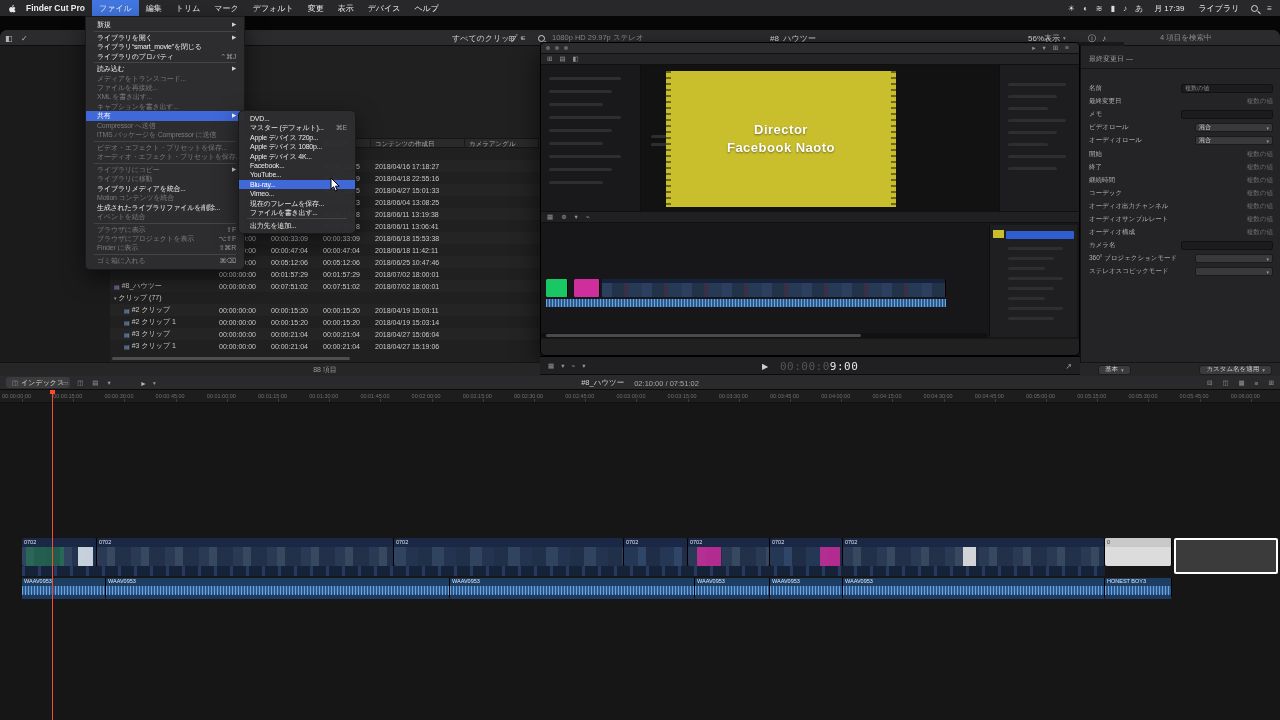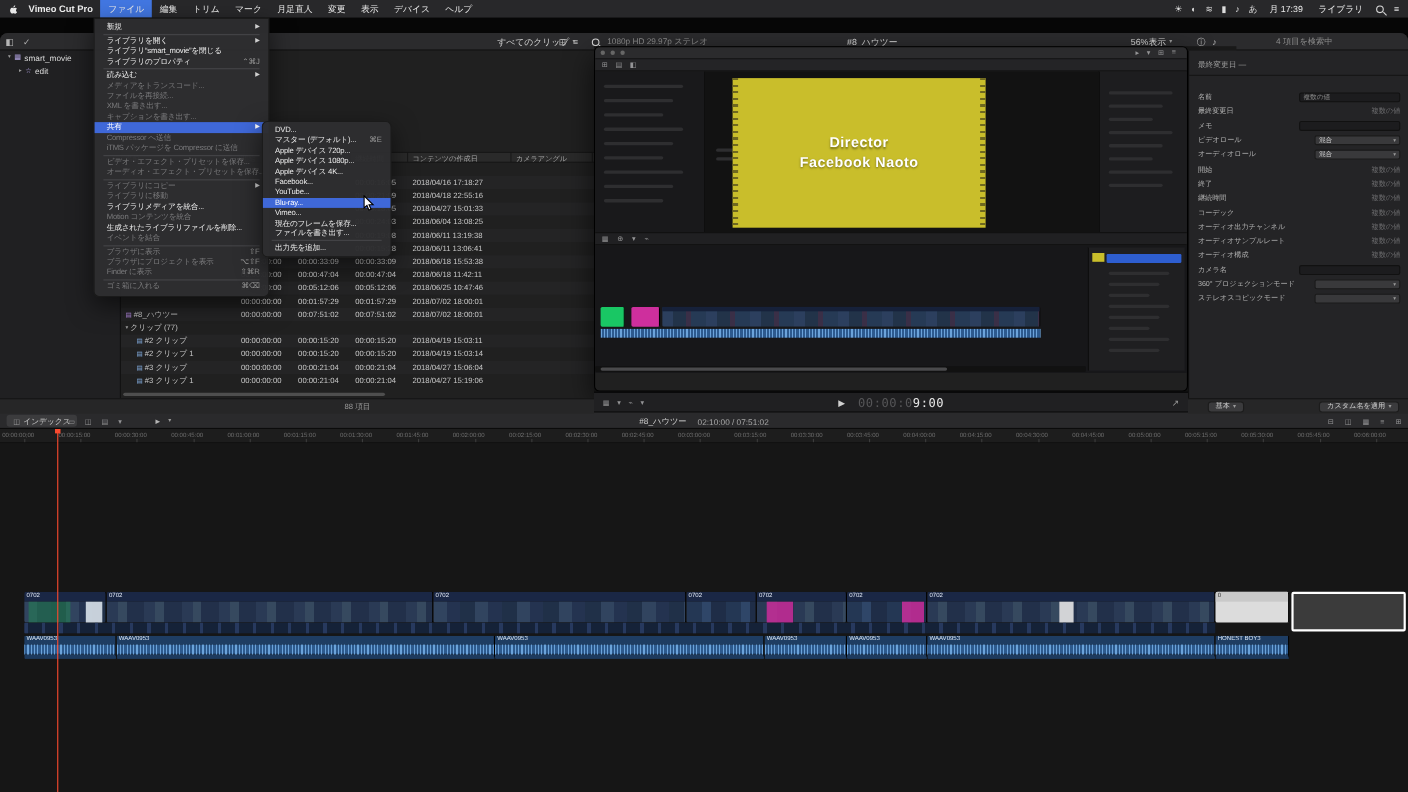--- a/index.html
+++ b/index.html
@@ -134,27 +134,27 @@
 </head>
 <body>
 
 <div id="screen">
   <div id="desktop"></div>
 
   <div id="menubar">
     <svg id="apple-logo" viewBox="0 0 9 10">
         <path d="M4.5 2.6c.5-.7 1.3-.8 1.3-.8s.1.8-.4 1.4c-.5.7-1.2.7-1.2.7s-.2-.7.3-1.3zM6.6 9.1c-.5.5-1 .3-1.5.1-.5-.2-.9-.2-1.4 0-.6.3-1 .2-1.4-.2C1.4 8.1.8 6.5 1.4 5.3c.4-.8 1.1-1.2 1.8-1.2.5 0 .9.3 1.3.3.4 0 .8-.3 1.4-.3.5 0 1.1.2 1.5.8-1.3.8-1.1 2.5.2 3-.2.5-.5.9-1 1.2z" fill="#e8e8e8"></path>
       </svg>
-    <div class="mb-item mb-app">Vimeo Cut Pro</div>
+    <div class="mb-item mb-app">Finder Cut Pro</div>
     <div id="mb-left" style="display:flex">
         <div class="mb-item mb-active">ファイル</div>
         <div class="mb-item">編集</div>
         <div class="mb-item">トリム</div>
         <div class="mb-item">マーク</div>
-        <div class="mb-item">月足直人</div>
+        <div class="mb-item">デフォルト</div>
         <div class="mb-item">変更</div>
         <div class="mb-item">表示</div>
         <div class="mb-item">デバイス</div>
         <div class="mb-item">ヘルプ</div>
       </div>
     <div id="mb-right">
         <div class="mb-ico">☀</div>
         <div class="mb-ico">◐</div>
         <div class="mb-ico">≋</div>
         <div class="mb-ico">▮</div>
@@ -191,32 +191,20 @@
         </div>
       <div class="tb-txt" style="left:1044px">
           <span>表示</span>
           <span class="caret">▾</span>
         </div>
       <div class="tb-ico" style="left:1088px">ⓘ</div>
       <div class="tb-ico" style="left:1102px">♪</div>
       <div class="tb-txt tb-dim" style="left:1160px">4 項目を検索中</div>
     </div>
 
-    <div id="sidebar">
-        <div class="sb-item" style="padding-left: 4px;">
-          <div class="sb-tri">▾</div>
-          <div class="sb-ico">▦</div>
-          <span>smart_movie</span>
-        </div>
-        <div class="sb-item" style="padding-left: 14px;">
-          <div class="sb-tri">▸</div>
-          <div class="sb-ico">☆</div>
-          <span>edit</span>
-        </div>
-      </div>
 
     <div id="browser">
       <div id="b-head">
           <div class="bh-cell" style="width: 105px;">名前</div>
           <div class="bh-cell" style="width: 52px;">開始</div>
           <div class="bh-cell" style="width: 52px;">終了</div>
           <div class="bh-cell" style="width: 52px;">継続時間</div>
           <div class="bh-cell" style="width: 94px;">コンテンツの作成日</div>
           <div class="bh-cell" style="width: 74px;">カメラアングル</div>
         </div>

